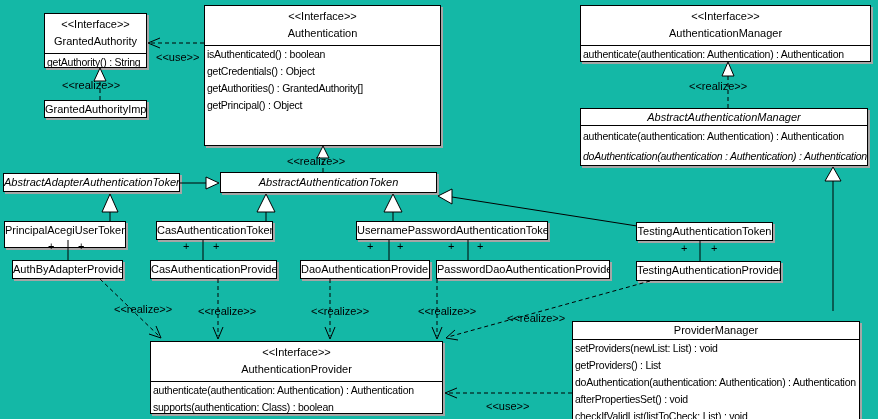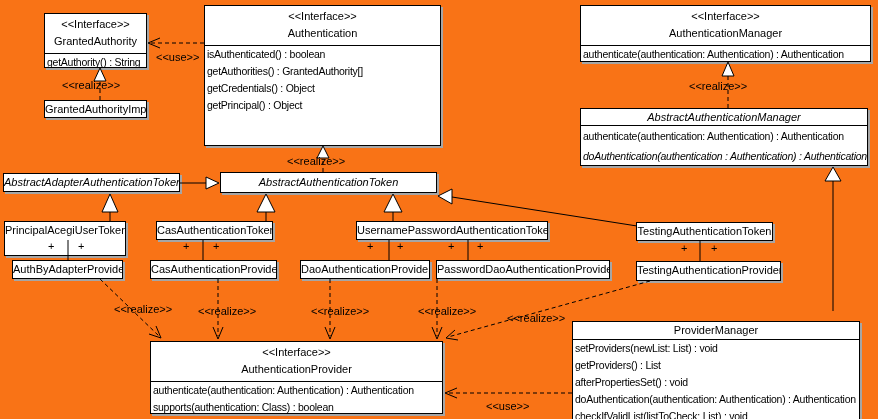--- a/index.html
+++ b/index.html
@@ -1,17 +1,17 @@
 <!DOCTYPE html>
 <html><head>
 <meta charset="utf-8">
 <style>
   html,body{margin:0;padding:0;}
   body{font-family:"Liberation Sans",sans-serif;background:#ddd;}
-  .canvas{position:relative;width:878px;height:419px;background:#f97316;overflow:hidden;
+  .canvas{position:relative;width:878px;height:419px;background:#14b8a6;overflow:hidden;
           font-family:"Liberation Sans",sans-serif;}
   .box{position:absolute;background:#ffffff;border:1px solid #000;box-sizing:border-box;
        box-shadow:2px 2px 0 #a6a6a6;overflow:hidden;font-size:11px;color:#000;}
   .title{text-align:center;}
   .title.sep{border-bottom:1px solid #000;}
   .t2{height:37px;padding-top:2px;}
   .t2 .stereo,.t2 .cname{height:17px;line-height:17px;}
   .t1{height:16px;line-height:16px;}
   .t1b{height:17px;line-height:17px;}
   .only{height:100%;line-height:17px;text-align:center;white-space:nowrap;}
@@ -43,22 +43,22 @@
   <div class="box" style="left:44px;top:100px;width:103px;height:18px">
     <div class="only">GrantedAuthorityImpl</div>
   </div>
 
   <div class="box" style="left:204px;top:5px;width:237px;height:141px">
     <div class="title sep t2">
       <div class="stereo">&lt;&lt;Interface&gt;&gt;</div>
       <div class="cname">Authentication</div>
     </div>
     <div class="op">isAuthenticated() : boolean</div>
+    <div class="op">getCredentials() : Object</div>
     <div class="op">getAuthorities() : GrantedAuthority[]</div>
-    <div class="op">getCredentials() : Object</div>
     <div class="op">getPrincipal() : Object</div>
   </div>
 
   <div class="box" style="left:580px;top:5px;width:291px;height:57px">
     <div class="title sep t2">
       <div class="stereo">&lt;&lt;Interface&gt;&gt;</div>
       <div class="cname">AuthenticationManager</div>
     </div>
     <div class="op">authenticate(authentication: Authentication) : Authentication</div>
   </div>
@@ -70,21 +70,21 @@
   </div>
 
   <div class="box" style="left:3px;top:173px;width:177px;height:19px">
     <div class="only ital">AbstractAdapterAuthenticationToken</div>
   </div>
 
   <div class="box" style="left:220px;top:172px;width:217px;height:21px">
     <div class="only ital" style="line-height:19px">AbstractAuthenticationToken</div>
   </div>
 
-  <div class="box" style="left:4px;top:221px;width:122px;height:35px">
+  <div class="box" style="left:4px;top:221px;width:122px;height:27px">
     <div class="only">PrincipalAcegiUserToken</div>
   </div>
 
   <div class="box" style="left:12px;top:260px;width:111px;height:19px">
     <div class="only">AuthByAdapterProvider</div>
   </div>
 
   <div class="box" style="left:156px;top:221px;width:117px;height:19px">
     <div class="only">CasAuthenticationToken</div>
   </div>
@@ -119,22 +119,22 @@
       <div class="cname">AuthenticationProvider</div>
     </div>
     <div class="op">authenticate(authentication: Authentication) : Authentication</div>
     <div class="op">supports(authentication: Class) : boolean</div>
   </div>
 
   <div class="box" style="left:572px;top:321px;width:288px;height:103px">
     <div class="title sep t1b">ProviderManager</div>
     <div class="op">setProviders(newList: List) : void</div>
     <div class="op">getProviders() : List</div>
+    <div class="op">doAuthentication(authentication: Authentication) : Authentication</div>
     <div class="op">afterPropertiesSet() : void</div>
-    <div class="op">doAuthentication(authentication: Authentication) : Authentication</div>
     <div class="op">checkIfValidList(listToCheck: List) : void</div>
   </div>
 
   <svg class="wires" width="878" height="419">
 
     <g>
       <line class="ln" x1="180" y1="183" x2="206" y2="183"></line>
       <polygon class="tri" points="219,183 206,177 206,189"></polygon>
     </g>
 

